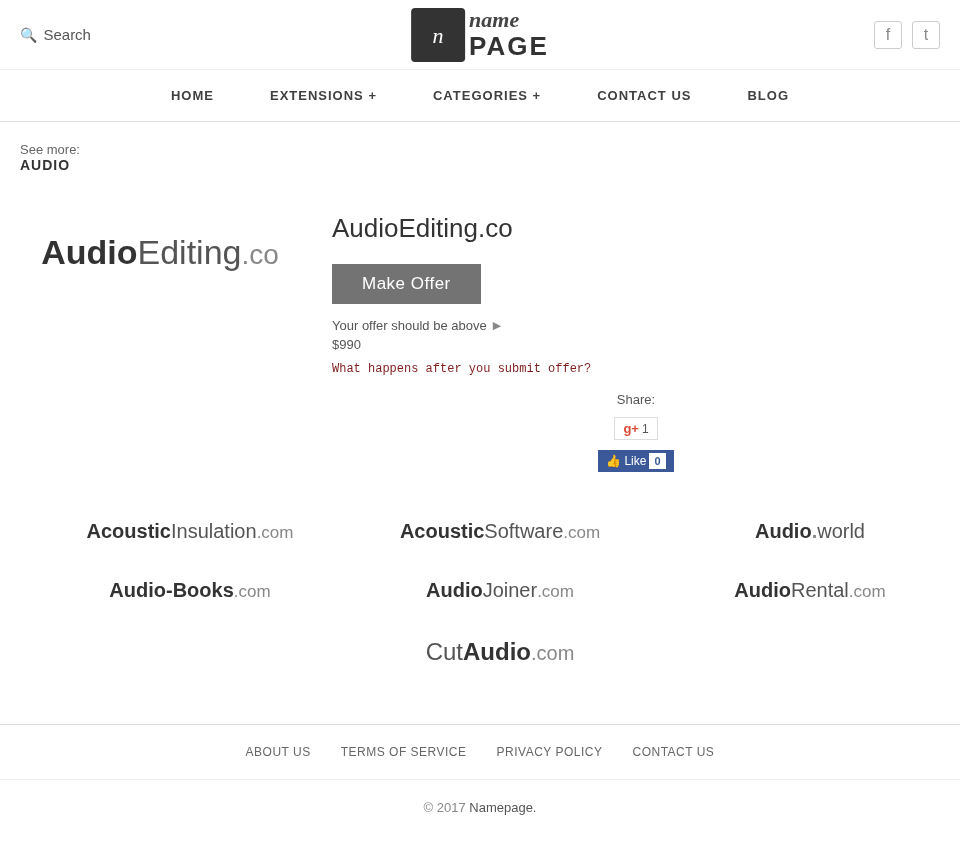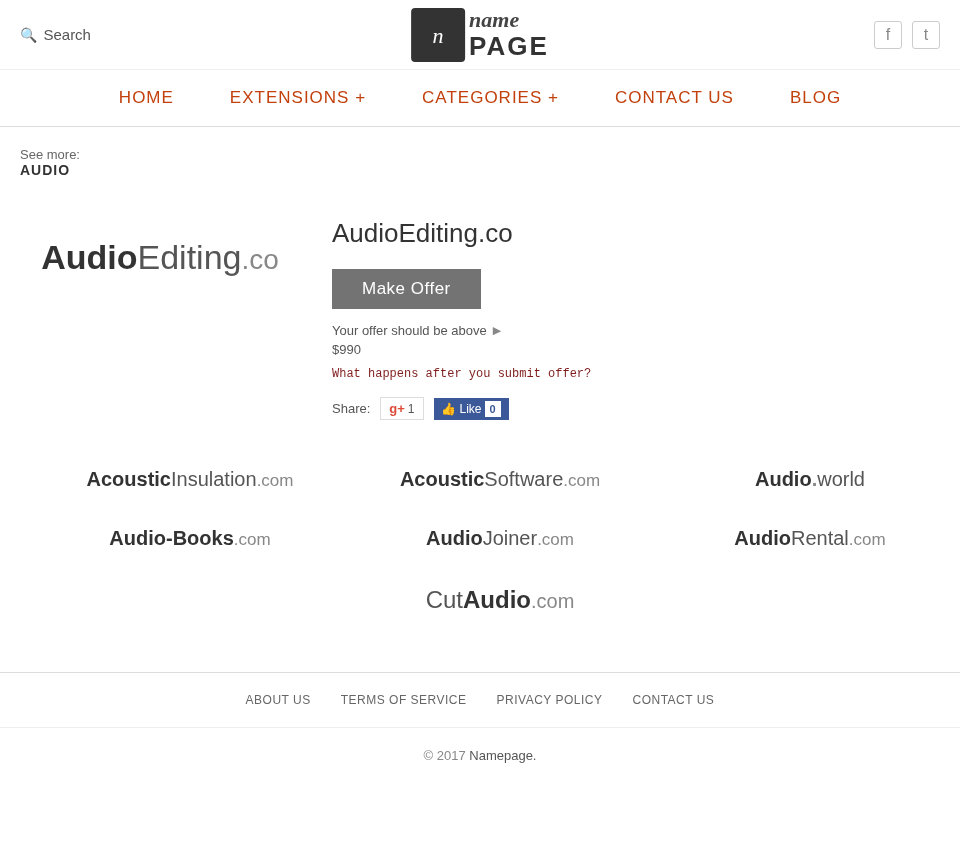--- a/index.html
+++ b/index.html
@@ -86,26 +86,26 @@
     .nav {
       background: #fff;
       border-bottom: 1px solid #ddd;
       display: flex;
       justify-content: center;
       gap: 40px;
       padding: 0;
     }
     .nav-item {
       padding: 18px 8px;
-      font-size: 17px;
+      font-size: 13px;
       letter-spacing: 1px;
-      color: #c2410c;
+      color: #404040;
       cursor: pointer;
       text-transform: uppercase;
-      font-weight: normal;
+      font-weight: bold;
     }
 
     
     .main-content {
       max-width: 960px;
       margin: 0 auto;
       padding: 20px;
     }
 
     
@@ -188,20 +188,21 @@
       font-size: 12px;
       color: #7f1d1d;
       cursor: pointer;
       margin-bottom: 16px;
       font-family: 'Courier New', monospace;
     }
     .share-row {
       display: flex;
       align-items: center;
       gap: 10px;
+      flex-direction: column;
     }
     .share-label {
       font-size: 13px;
       color: #555;
     }
     .gplus-btn {
       background: #fff;
       border: 1px solid #ddd;
       padding: 3px 8px;
       font-size: 12px;

